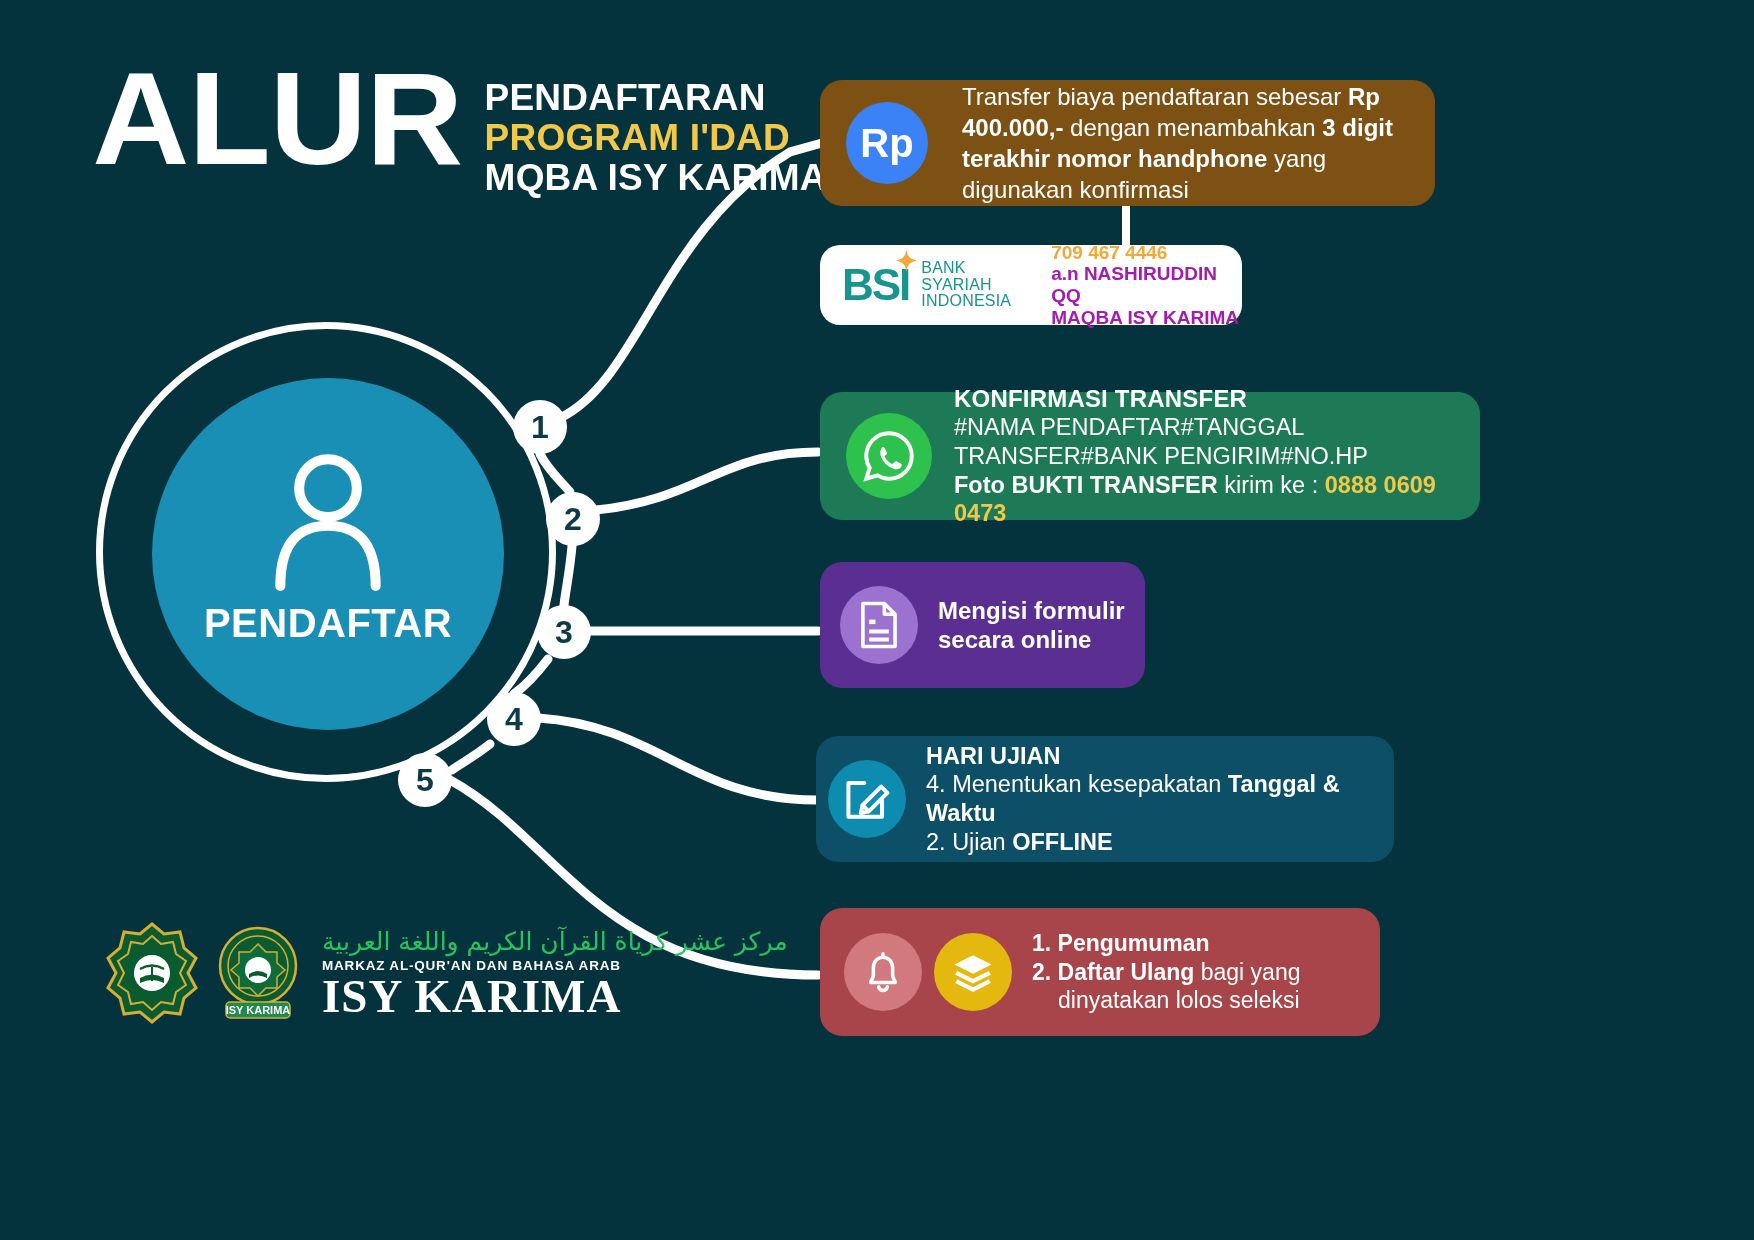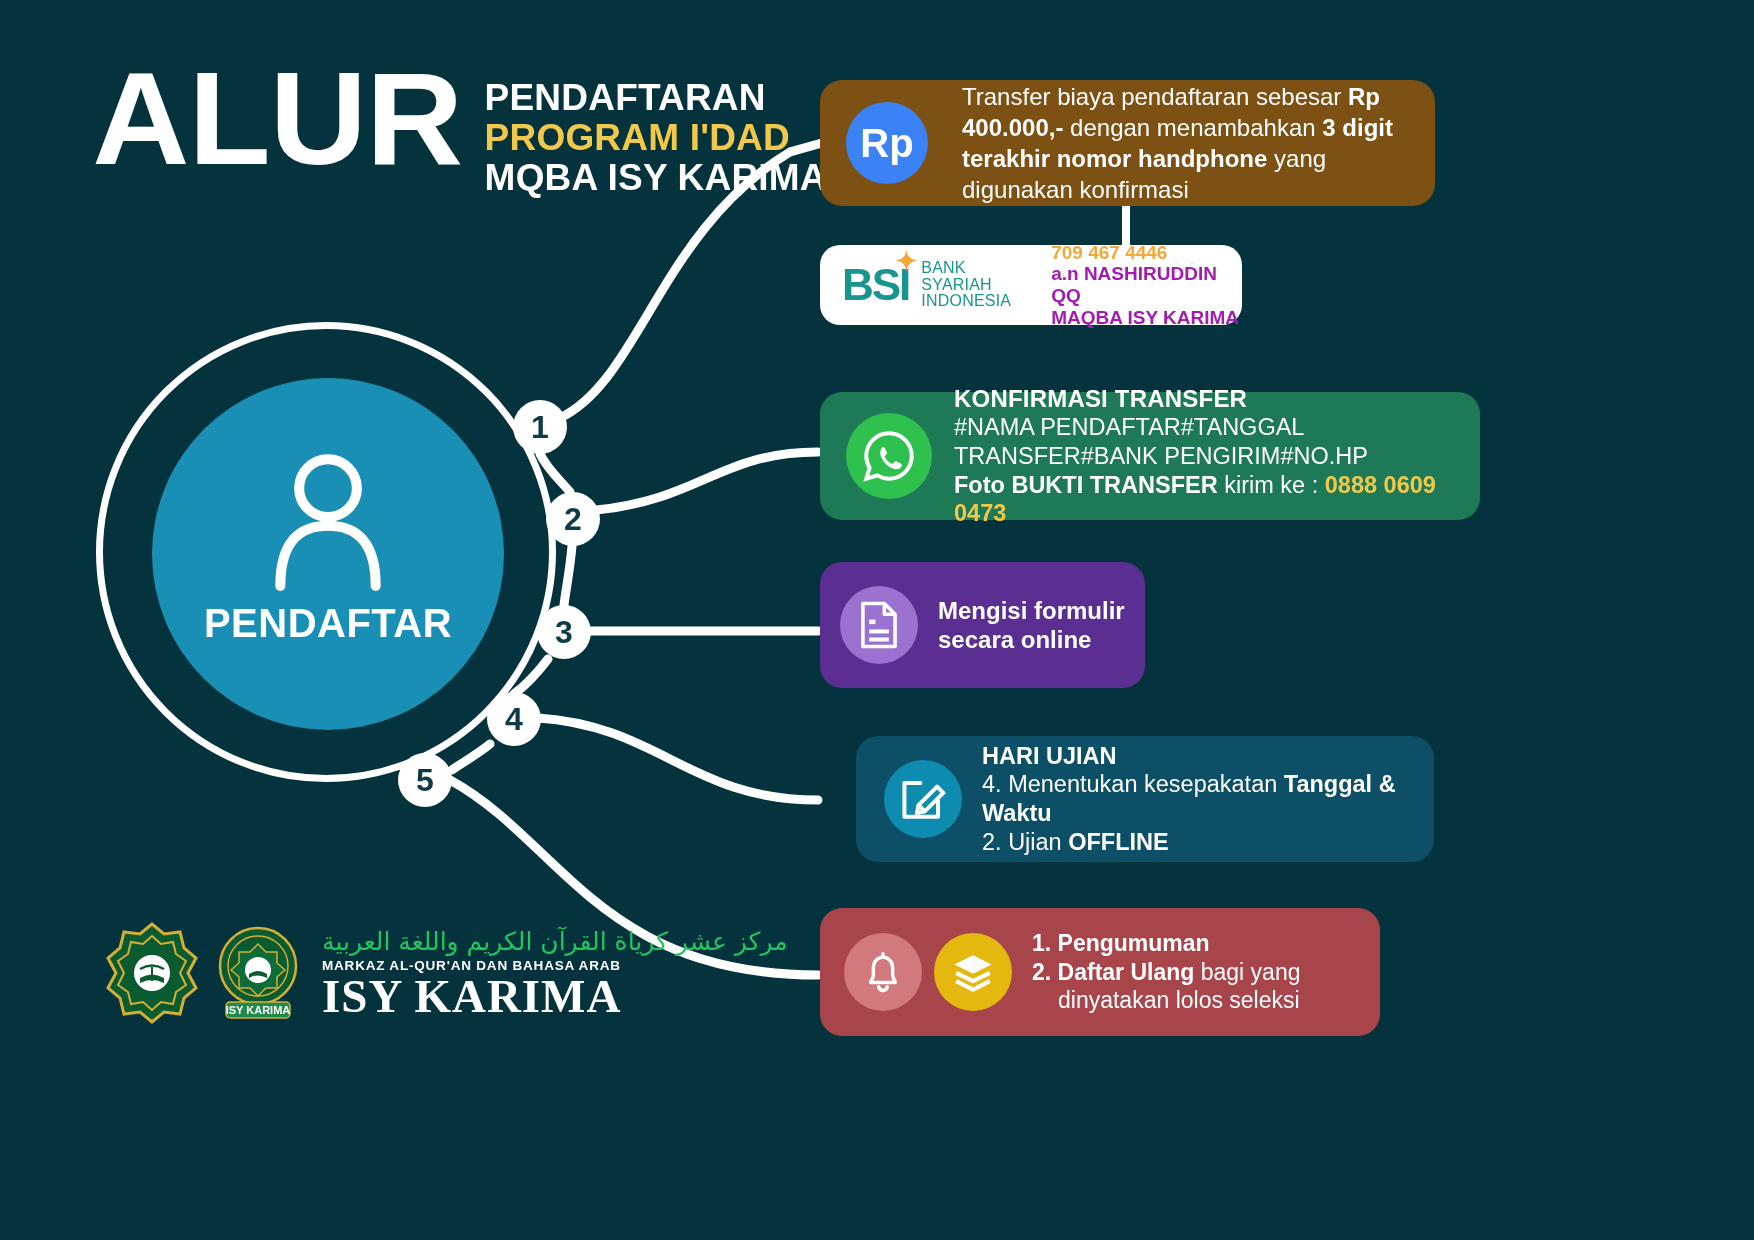--- a/index.html
+++ b/index.html
@@ -101,22 +101,22 @@
   
   .card-form {
     left:820px; top:562px; width:325px; height:126px; background:#5b2f91;
     padding-left:20px;
   }
   .icon-form { width:78px; height:78px; background:#9b72cf; }
   .form-text { margin-left:20px; font-size:24px; font-weight:bold; line-height:1.22; }
 
   
   .card-exam {
-    left:856px; top:736px; width:578px; height:126px; background:#0c4f66;
-    padding-left:28px;
+    left:816px; top:736px; width:578px; height:126px; background:#0c4f66;
+    padding-left:12px;
   }
   .icon-exam { width:78px; height:78px; background:#0e8cb0; }
   .exam-text { margin-left:20px; line-height:1.22; }
   .exam-title { font-size:23.5px; font-weight:bold; }
   .exam-line { font-size:23.5px; }
   .exam-line b { font-weight:bold; }
 
   
   .card-ann {
     left:820px; top:908px; width:560px; height:128px; background:#a8454a;

